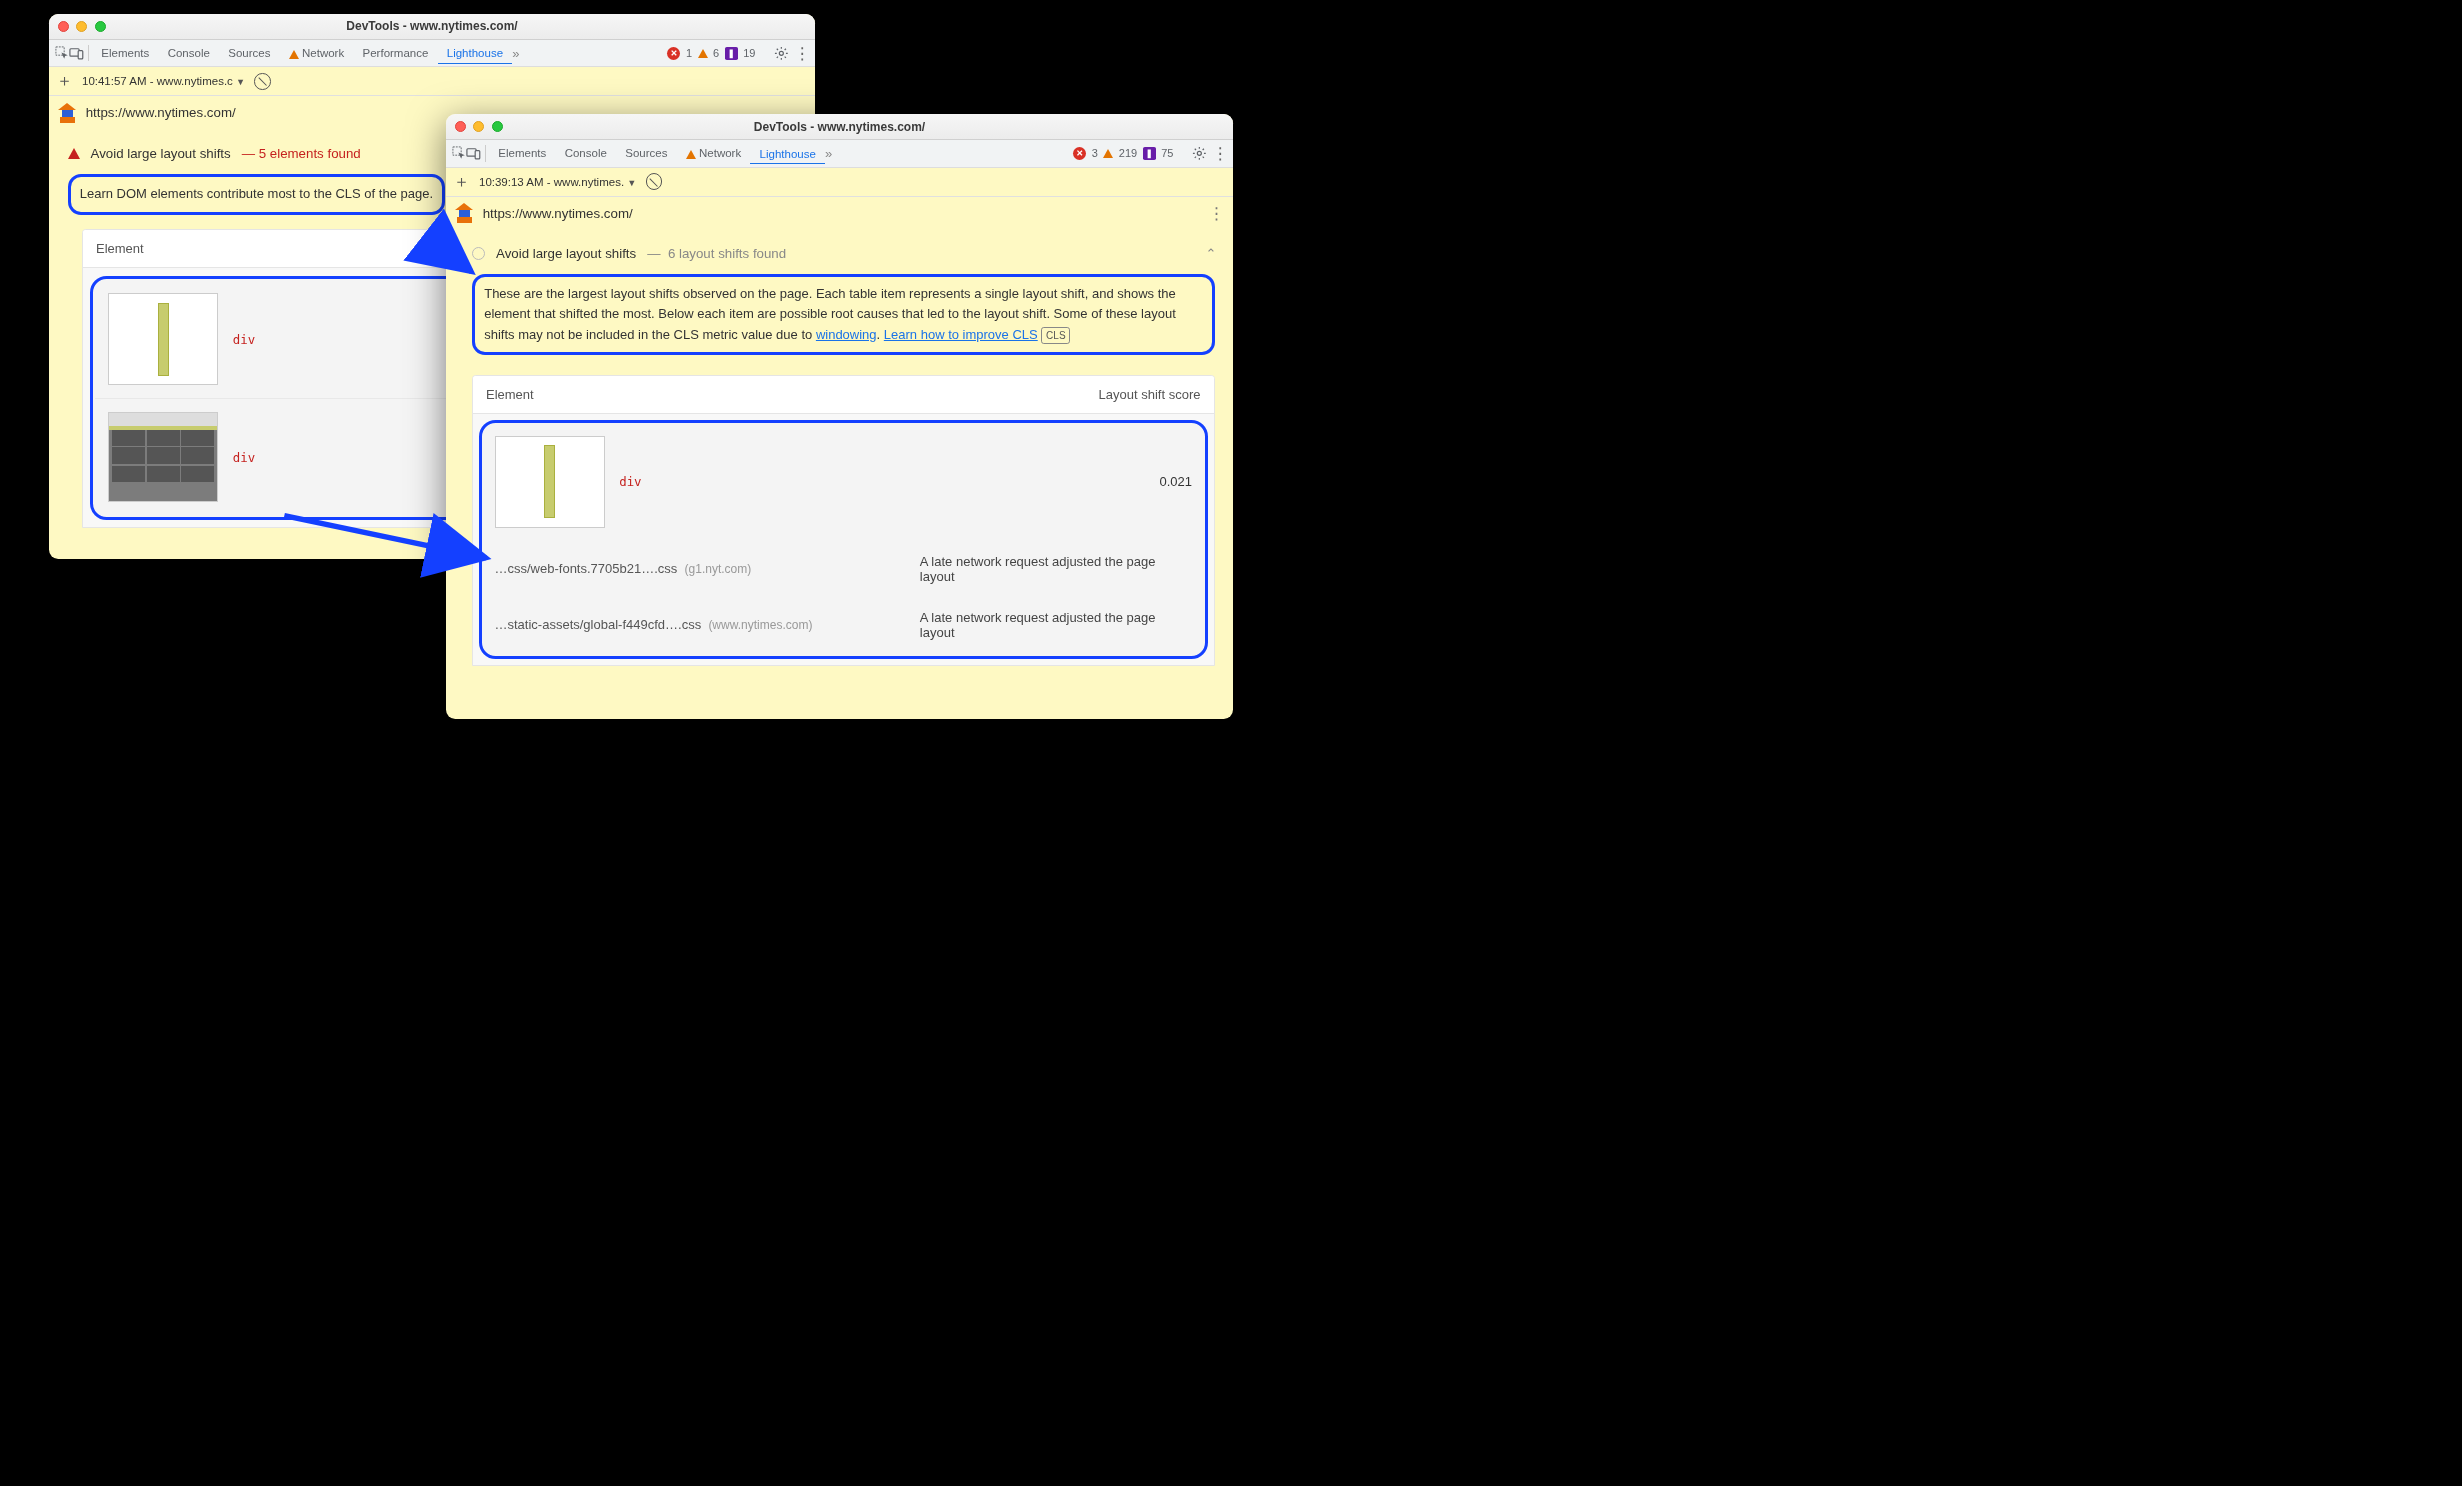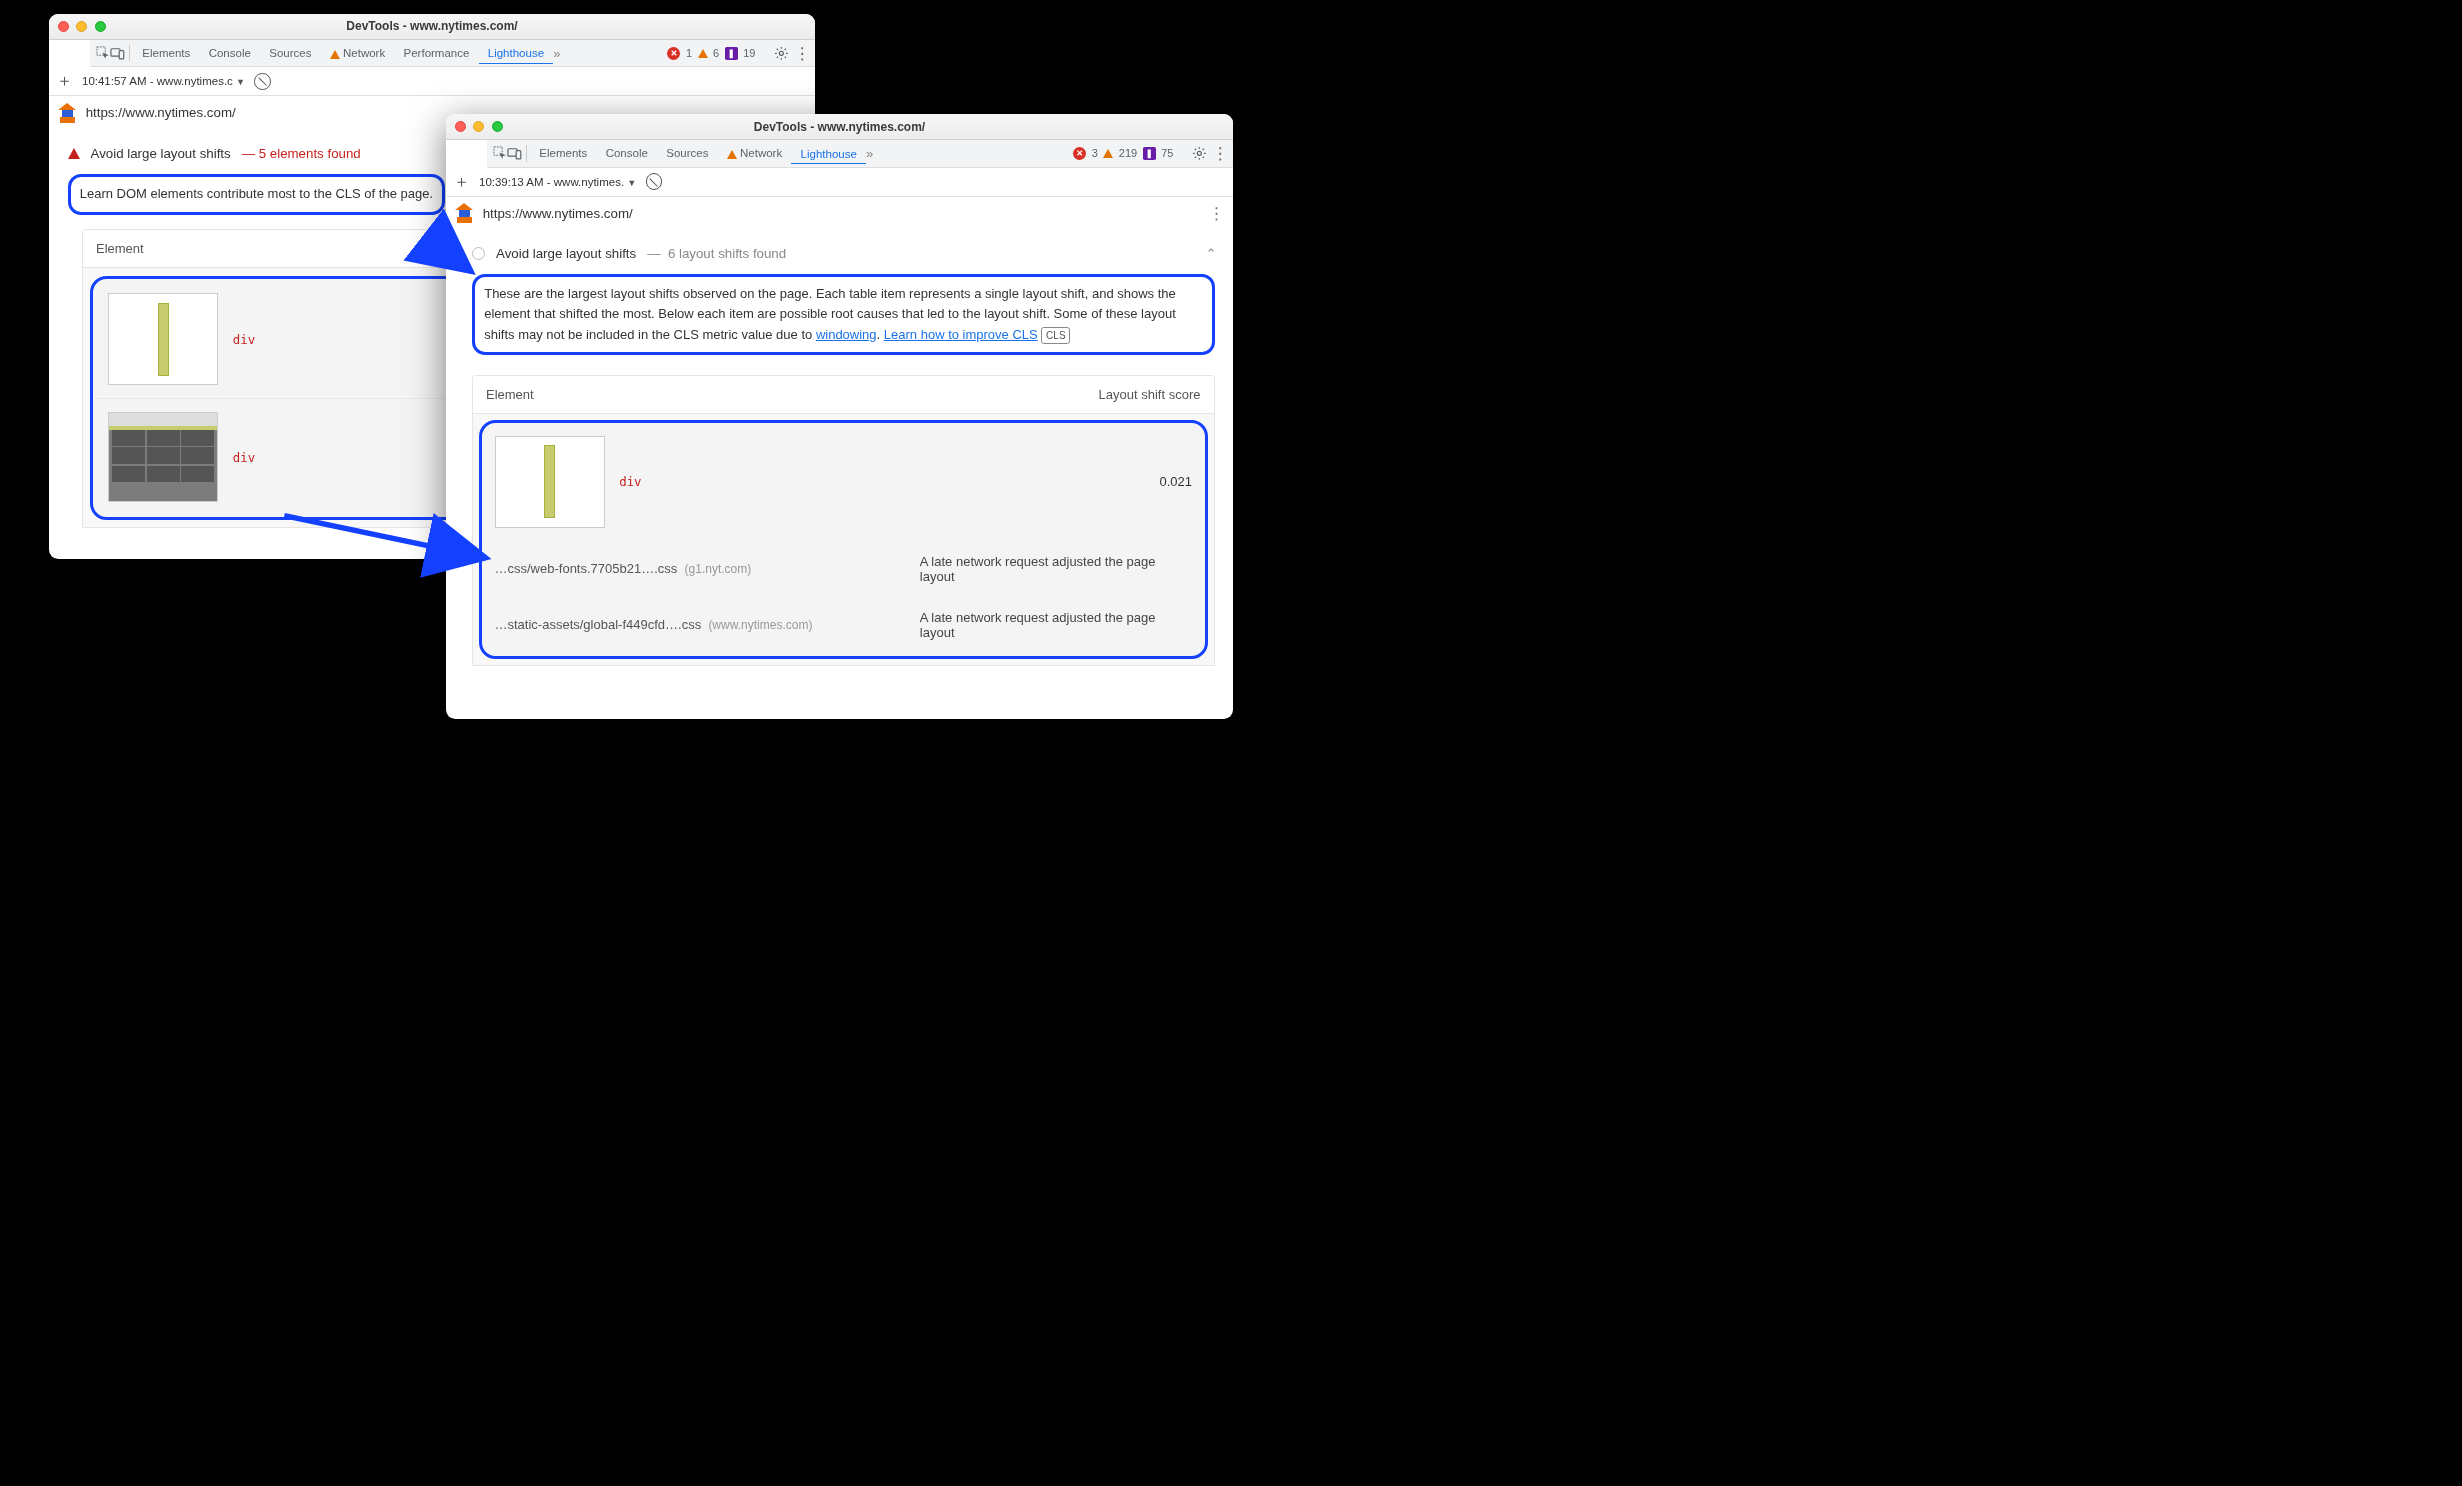--- a/index.html
+++ b/index.html
@@ -8,21 +8,21 @@
     font-family: -apple-system, BlinkMacSystemFont, "Segoe UI", Helvetica, Arial, sans-serif;
     font-size: 12px;
     color: #333;
     width: 1328px;
     height: 802px;
     position: relative;
     overflow: hidden;
   }
   .window {
     position: absolute;
-    background: #ffffff;
+    background: #fef9c3;
     border-radius: 9.2px;
     box-shadow: 0 9.2px 37px rgba(0,0,0,0.5);
     overflow: hidden;
     display: flex;
     flex-direction: column;
   }
   .titlebar {
     height: 26px;
     background: linear-gradient(#f6f6f6,#ececec);
     border-bottom: 0.9px solid #d0d0d0;
@@ -47,21 +47,20 @@
   .toolbar {
     height: 27.5px;
     background: #f1f3f4;
     border-bottom: 0.9px solid #ddd;
     display:flex;
     align-items:center;
     padding: 0 5.5px;
     gap: 0;
     font-size:11.5px;
     color:#5f6368;
-    margin-left:41px;
   }
   .toolbar .tab {
     padding: 5.5px 9.2px;
     cursor: pointer;
     color:#5f6368;
     white-space:nowrap;
   }
   .toolbar .tab.active {
     color:#1a73e8;
     border-bottom: 1.8px solid #1a73e8;

